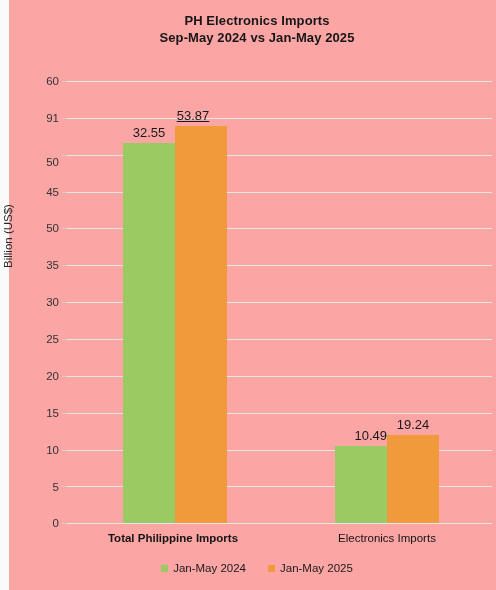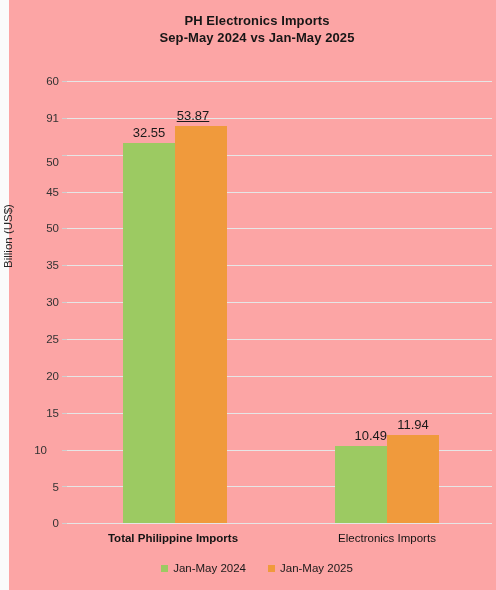--- a/index.html
+++ b/index.html
@@ -159,21 +159,21 @@
     <div class="ylab" style="left:14px; top:76px;">60</div>
     <div class="ylab" style="left:14px; top:113px;">91</div>
     <div class="ylab" style="left:14px; top:157px;">50</div>
     <div class="ylab" style="left:14px; top:187px;">45</div>
     <div class="ylab" style="left:14px; top:223px;">50</div>
     <div class="ylab" style="left:14px; top:260px;">35</div>
     <div class="ylab" style="left:14px; top:297px;">30</div>
     <div class="ylab" style="left:14px; top:334px;">25</div>
     <div class="ylab" style="left:14px; top:371px;">20</div>
     <div class="ylab" style="left:14px; top:408px;">15</div>
-    <div class="ylab" style="left:2px; top:445px;">10</div>
+    <div class="ylab" style="left:14px; top:445px;">10</div>
     <div class="ylab" style="left:14px; top:482px;">5</div>
     <div class="ylab" style="left:14px; top:518px;">0</div>
 
     <div class="ytick-dash" style="left:53px; top:81px;"></div>
     <div class="ytick-dash" style="left:53px; top:118px;"></div>
     <div class="ytick-dash" style="left:53px; top:155px;"></div>
     <div class="ytick-dash" style="left:53px; top:192px;"></div>
     <div class="ytick-dash" style="left:53px; top:228px;"></div>
     <div class="ytick-dash" style="left:53px; top:265px;"></div>
     <div class="ytick-dash" style="left:53px; top:302px;"></div>
@@ -202,21 +202,21 @@
 
     <div class="bar series0" id="bar-0-0" style="left: 56px; width: 52px; height: 380.046px; background: rgb(156, 202, 98);"></div>
     <div class="bar series1" id="bar-1-0" style="left: 108px; width: 52px; height: 396.842px; background: rgb(240, 154, 60);"></div>
 
     <div class="bar series0" id="bar-0-1" style="left: 268px; width: 52px; height: 77.2763px; background: rgb(156, 202, 98);"></div>
     <div class="bar series1" id="bar-1-1" style="left: 320px; width: 52px; height: 87.958px; background: rgb(240, 154, 60);"></div>
 
     <div class="bar-value" id="val-0-0" style="left: 56px; width: 52px; bottom: 383.046px;">32.55</div>
     <div class="bar-value" id="val-1-0" style="left: 100px; width: 52px; bottom: 399.842px; text-decoration: underline;">53.87</div>
     <div class="bar-value" id="val-0-1" style="left: 268px; width: 52px; bottom: 80.2763px; text-align: right;">10.49</div>
-    <div class="bar-value" id="val-1-1" style="left: 320px; width: 52px; bottom: 90.958px;">11.94</div>
+    <div class="bar-value" id="val-1-1" style="left: 320px; width: 52px; bottom: 90.958px;">19.24</div>
   </div>
 
   <div class="cat-label" style="left:276px; width:204px;">Electronics Imports</div>
   <div class="cat-label bold" style="left:62px; width:204px;">Total Philippine Imports</div>
 
   <div class="legend">
     <div class="legend-item">
       <span class="legend-swatch" id="legend-swatch-0" style="background: rgb(156, 202, 98);"></span>
       <span class="legend-text">Jan-May 2024</span>
     </div>

